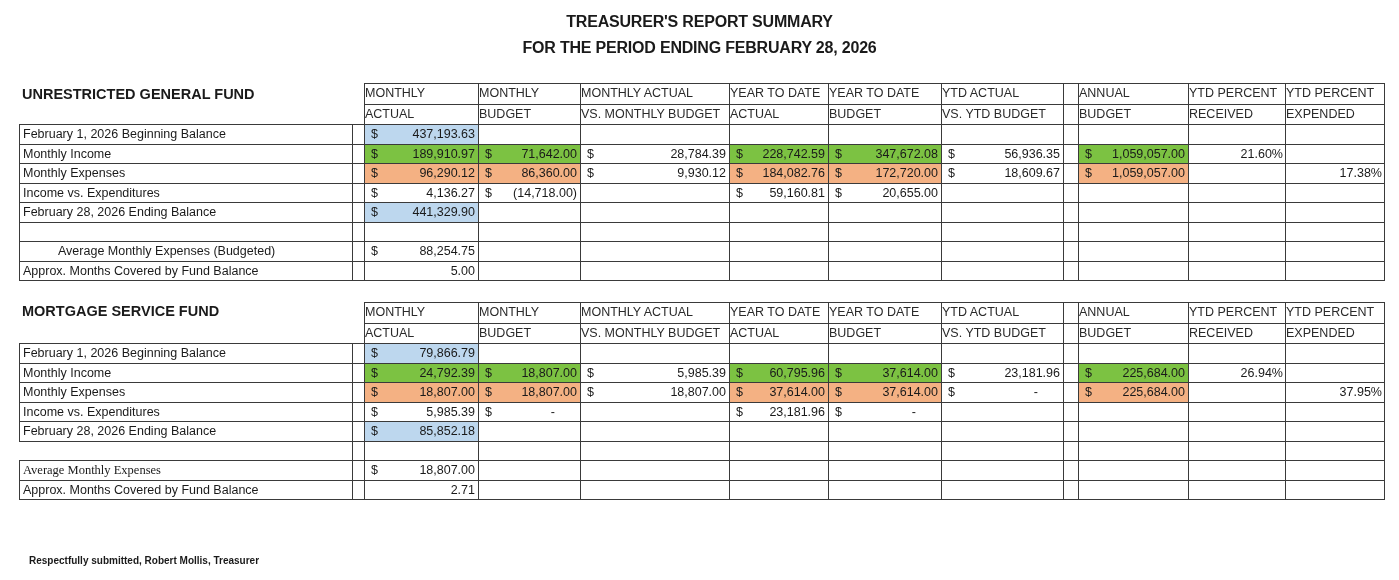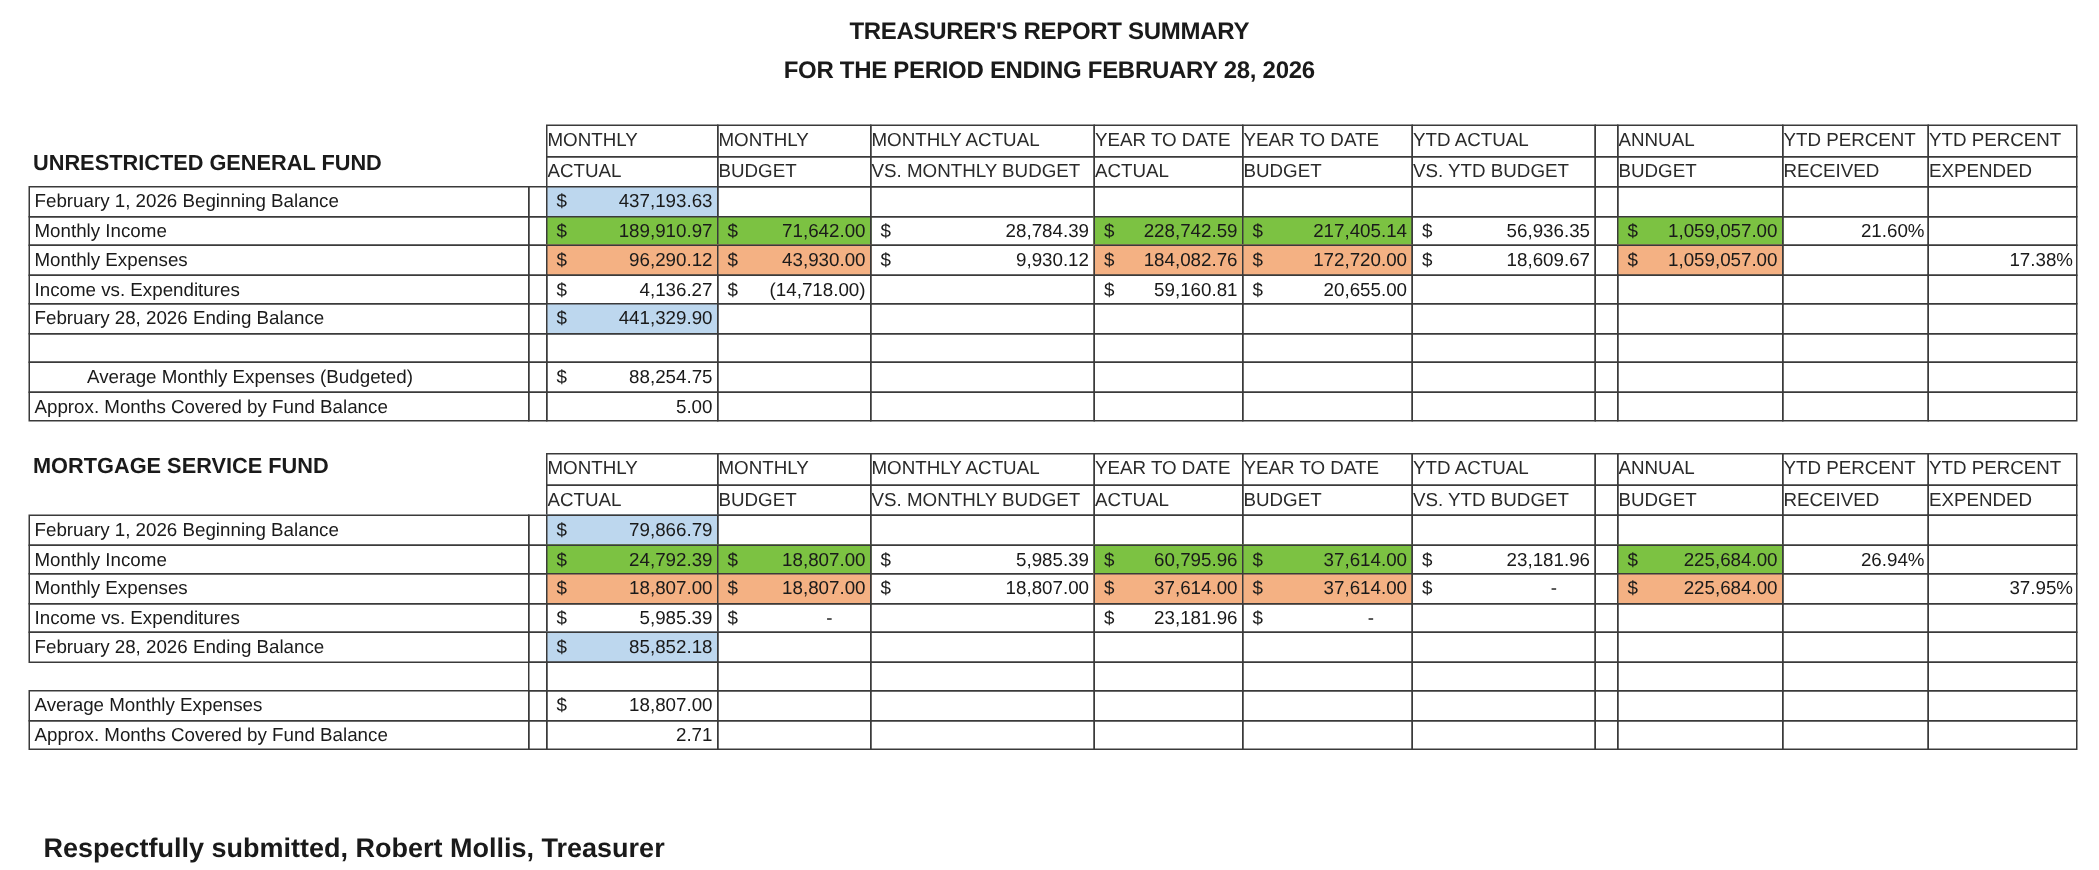--- a/index.html
+++ b/index.html
@@ -2,40 +2,40 @@
 <html><head>
 <meta charset="utf-8">
 <style>
   html, body { margin: 0; padding: 0; background: #ffffff; }
   body { width: 1399px; height: 580px; position: relative; overflow: hidden;
          font-family: "Liberation Sans", "DejaVu Sans", sans-serif; color: #1a1a1a; }
   .title { position: absolute; left: 0; width: 1399px; text-align: center; font-weight: bold; font-size: 16px; letter-spacing: -0.2px; }
   .t1 { top: 13px; }
   .t2 { top: 39px; }
   .section-title { position: absolute; left: 22px; font-weight: bold; font-size: 14.5px; }
-  .footer { position: absolute; left: 29px; top: 555px; font-weight: bold; font-size: 18px; }
+  .footer { position: absolute; left: 29px; top: 555px; font-weight: bold; font-size: 10px; }
   .grid { position: absolute; left: 0; top: 0; }
   .cell { position: absolute; box-sizing: border-box; border: 1px solid #3a3a3a; font-size: 12.5px; line-height: 18px; white-space: nowrap; overflow: hidden; }
   .cell.hdr { color: #2a2a2a; }
   .cell.lbl { padding-left: 3px; }
   .cell.num { text-align: right; padding-right: 3px; }
   .cell .cur { position: absolute; left: 6px; top: 0; }
   .cell.pct { text-align: right; padding-right: 2px; }
   .green { background: #7cc242; }
   .orange { background: #f4b183; }
   .blue { background: #bdd7ee; }
   .nob { border-color: transparent; }
 </style>
 </head>
 <body>
 
 <div class="title t1">TREASURER'S REPORT SUMMARY</div>
 <div class="title t2">FOR THE PERIOD ENDING FEBRUARY 28, 2026</div>
 
-<div class="section-title" style="top:101px">UNRESTRICTED GENERAL FUND</div>
+<div class="section-title" style="top:86px">UNRESTRICTED GENERAL FUND</div>
 <div class="section-title" style="top:303px">MORTGAGE SERVICE FUND</div>
 
 <div class="grid" id="grid">
     <div class="cell hdr" style="left: 364px; top: 83px; width: 115px; height: 22px;">MONTHLY</div>
     <div class="cell hdr" style="left: 364px; top: 104px; width: 115px; height: 21px;">ACTUAL</div>
     <div class="cell hdr" style="left: 478px; top: 83px; width: 103px; height: 22px;">MONTHLY</div>
     <div class="cell hdr" style="left: 478px; top: 104px; width: 103px; height: 21px;">BUDGET</div>
     <div class="cell hdr" style="left: 580px; top: 83px; width: 150px; height: 22px;">MONTHLY ACTUAL</div>
     <div class="cell hdr" style="left: 580px; top: 104px; width: 150px; height: 21px;">VS. MONTHLY BUDGET</div>
     <div class="cell hdr" style="left: 729px; top: 83px; width: 100px; height: 22px;">YEAR TO DATE</div>
@@ -63,30 +63,30 @@
     <div class="cell num" style="left: 1063px; top: 124px; width: 16px; height: 20.5px;"></div>
     <div class="cell num" style="left: 1078px; top: 124px; width: 111px; height: 20.5px;"></div>
     <div class="cell pct" style="left: 1188px; top: 124px; width: 98px; height: 20.5px;"></div>
     <div class="cell pct" style="left: 1285px; top: 124px; width: 100px; height: 20.5px;"></div>
     <div class="cell lbl" style="left: 19px; top: 143.5px; width: 334px; height: 20.5px;">Monthly Income</div>
     <div class="cell " style="left: 352px; top: 143.5px; width: 13px; height: 20.5px;"></div>
     <div class="cell num green" style="left: 364px; top: 143.5px; width: 115px; height: 20.5px;"><span class="cur">$</span><span>189,910.97</span></div>
     <div class="cell num green" style="left: 478px; top: 143.5px; width: 103px; height: 20.5px;"><span class="cur">$</span><span>71,642.00</span></div>
     <div class="cell num" style="left: 580px; top: 143.5px; width: 150px; height: 20.5px;"><span class="cur">$</span><span>28,784.39</span></div>
     <div class="cell num green" style="left: 729px; top: 143.5px; width: 100px; height: 20.5px;"><span class="cur">$</span><span>228,742.59</span></div>
-    <div class="cell num green" style="left: 828px; top: 143.5px; width: 114px; height: 20.5px;"><span class="cur">$</span><span>217,405.14</span></div>
+    <div class="cell num green" style="left: 828px; top: 143.5px; width: 114px; height: 20.5px;"><span class="cur">$</span><span>347,672.08</span></div>
     <div class="cell num" style="left: 941px; top: 143.5px; width: 123px; height: 20.5px;"><span class="cur">$</span><span>56,936.35</span></div>
     <div class="cell num" style="left: 1063px; top: 143.5px; width: 16px; height: 20.5px;"></div>
     <div class="cell num green" style="left: 1078px; top: 143.5px; width: 111px; height: 20.5px;"><span class="cur">$</span><span>1,059,057.00</span></div>
     <div class="cell pct" style="left: 1188px; top: 143.5px; width: 98px; height: 20.5px;"><span>21.60%</span></div>
     <div class="cell pct" style="left: 1285px; top: 143.5px; width: 100px; height: 20.5px;"></div>
     <div class="cell lbl" style="left: 19px; top: 163px; width: 334px; height: 20.5px;">Monthly Expenses</div>
     <div class="cell " style="left: 352px; top: 163px; width: 13px; height: 20.5px;"></div>
     <div class="cell num orange" style="left: 364px; top: 163px; width: 115px; height: 20.5px;"><span class="cur">$</span><span>96,290.12</span></div>
-    <div class="cell num orange" style="left: 478px; top: 163px; width: 103px; height: 20.5px;"><span class="cur">$</span><span>43,930.00</span></div>
+    <div class="cell num orange" style="left: 478px; top: 163px; width: 103px; height: 20.5px;"><span class="cur">$</span><span>86,360.00</span></div>
     <div class="cell num" style="left: 580px; top: 163px; width: 150px; height: 20.5px;"><span class="cur">$</span><span>9,930.12</span></div>
     <div class="cell num orange" style="left: 729px; top: 163px; width: 100px; height: 20.5px;"><span class="cur">$</span><span>184,082.76</span></div>
     <div class="cell num orange" style="left: 828px; top: 163px; width: 114px; height: 20.5px;"><span class="cur">$</span><span>172,720.00</span></div>
     <div class="cell num" style="left: 941px; top: 163px; width: 123px; height: 20.5px;"><span class="cur">$</span><span>18,609.67</span></div>
     <div class="cell num" style="left: 1063px; top: 163px; width: 16px; height: 20.5px;"></div>
     <div class="cell num orange" style="left: 1078px; top: 163px; width: 111px; height: 20.5px;"><span class="cur">$</span><span>1,059,057.00</span></div>
     <div class="cell pct" style="left: 1188px; top: 163px; width: 98px; height: 20.5px;"></div>
     <div class="cell pct" style="left: 1285px; top: 163px; width: 100px; height: 20.5px;"><span>17.38%</span></div>
     <div class="cell lbl" style="left: 19px; top: 182.5px; width: 334px; height: 20.5px;">Income vs. Expenditures</div>
     <div class="cell " style="left: 352px; top: 182.5px; width: 13px; height: 20.5px;"></div>
@@ -233,21 +233,21 @@
     <div class="cell num" style="left: 364px; top: 440.5px; width: 115px; height: 20.5px;"></div>
     <div class="cell num" style="left: 478px; top: 440.5px; width: 103px; height: 20.5px;"></div>
     <div class="cell num" style="left: 580px; top: 440.5px; width: 150px; height: 20.5px;"></div>
     <div class="cell num" style="left: 729px; top: 440.5px; width: 100px; height: 20.5px;"></div>
     <div class="cell num" style="left: 828px; top: 440.5px; width: 114px; height: 20.5px;"></div>
     <div class="cell num" style="left: 941px; top: 440.5px; width: 123px; height: 20.5px;"></div>
     <div class="cell num" style="left: 1063px; top: 440.5px; width: 16px; height: 20.5px;"></div>
     <div class="cell num" style="left: 1078px; top: 440.5px; width: 111px; height: 20.5px;"></div>
     <div class="cell pct" style="left: 1188px; top: 440.5px; width: 98px; height: 20.5px;"></div>
     <div class="cell pct" style="left: 1285px; top: 440.5px; width: 100px; height: 20.5px;"></div>
-    <div class="cell lbl" style="left: 19px; top: 460px; width: 334px; height: 20.5px;">Average Monthly Expenses</div>
+    <div class="cell lbl" style="left: 19px; top: 460px; width: 334px; height: 20.5px; font-family: Liberation Serif, serif;">Average Monthly Expenses</div>
     <div class="cell " style="left: 352px; top: 460px; width: 13px; height: 20.5px;"></div>
     <div class="cell num" style="left: 364px; top: 460px; width: 115px; height: 20.5px;"><span class="cur">$</span><span>18,807.00</span></div>
     <div class="cell num" style="left: 478px; top: 460px; width: 103px; height: 20.5px;"></div>
     <div class="cell num" style="left: 580px; top: 460px; width: 150px; height: 20.5px;"></div>
     <div class="cell num" style="left: 729px; top: 460px; width: 100px; height: 20.5px;"></div>
     <div class="cell num" style="left: 828px; top: 460px; width: 114px; height: 20.5px;"></div>
     <div class="cell num" style="left: 941px; top: 460px; width: 123px; height: 20.5px;"></div>
     <div class="cell num" style="left: 1063px; top: 460px; width: 16px; height: 20.5px;"></div>
     <div class="cell num" style="left: 1078px; top: 460px; width: 111px; height: 20.5px;"></div>
     <div class="cell pct" style="left: 1188px; top: 460px; width: 98px; height: 20.5px;"></div>

